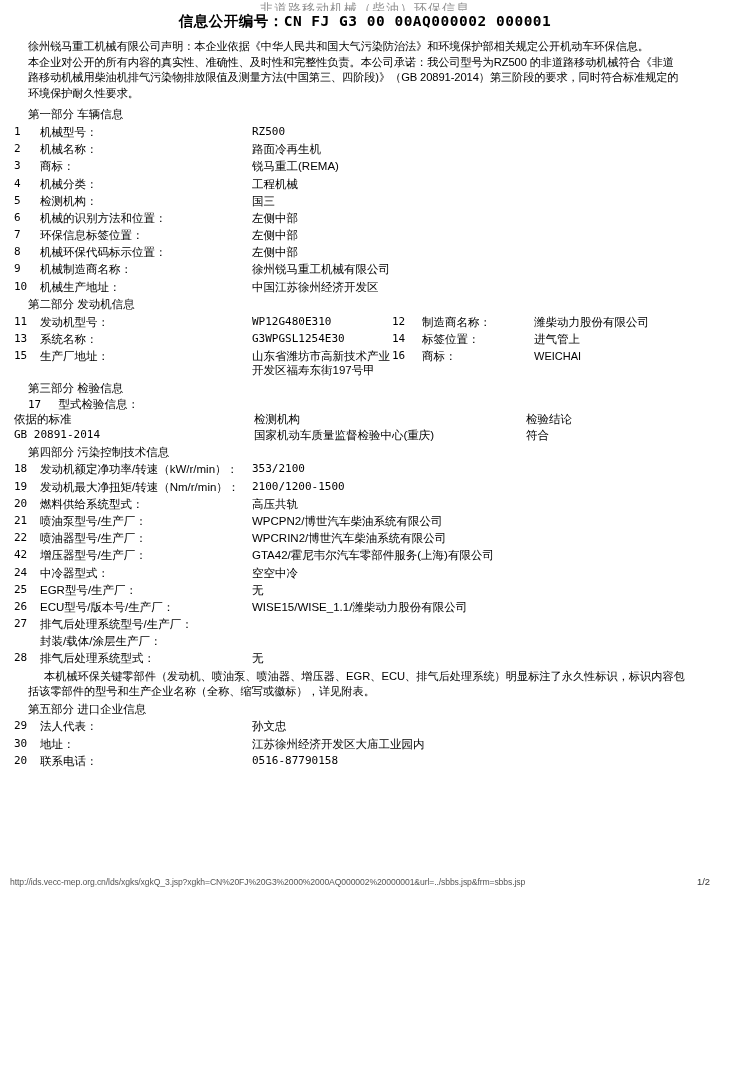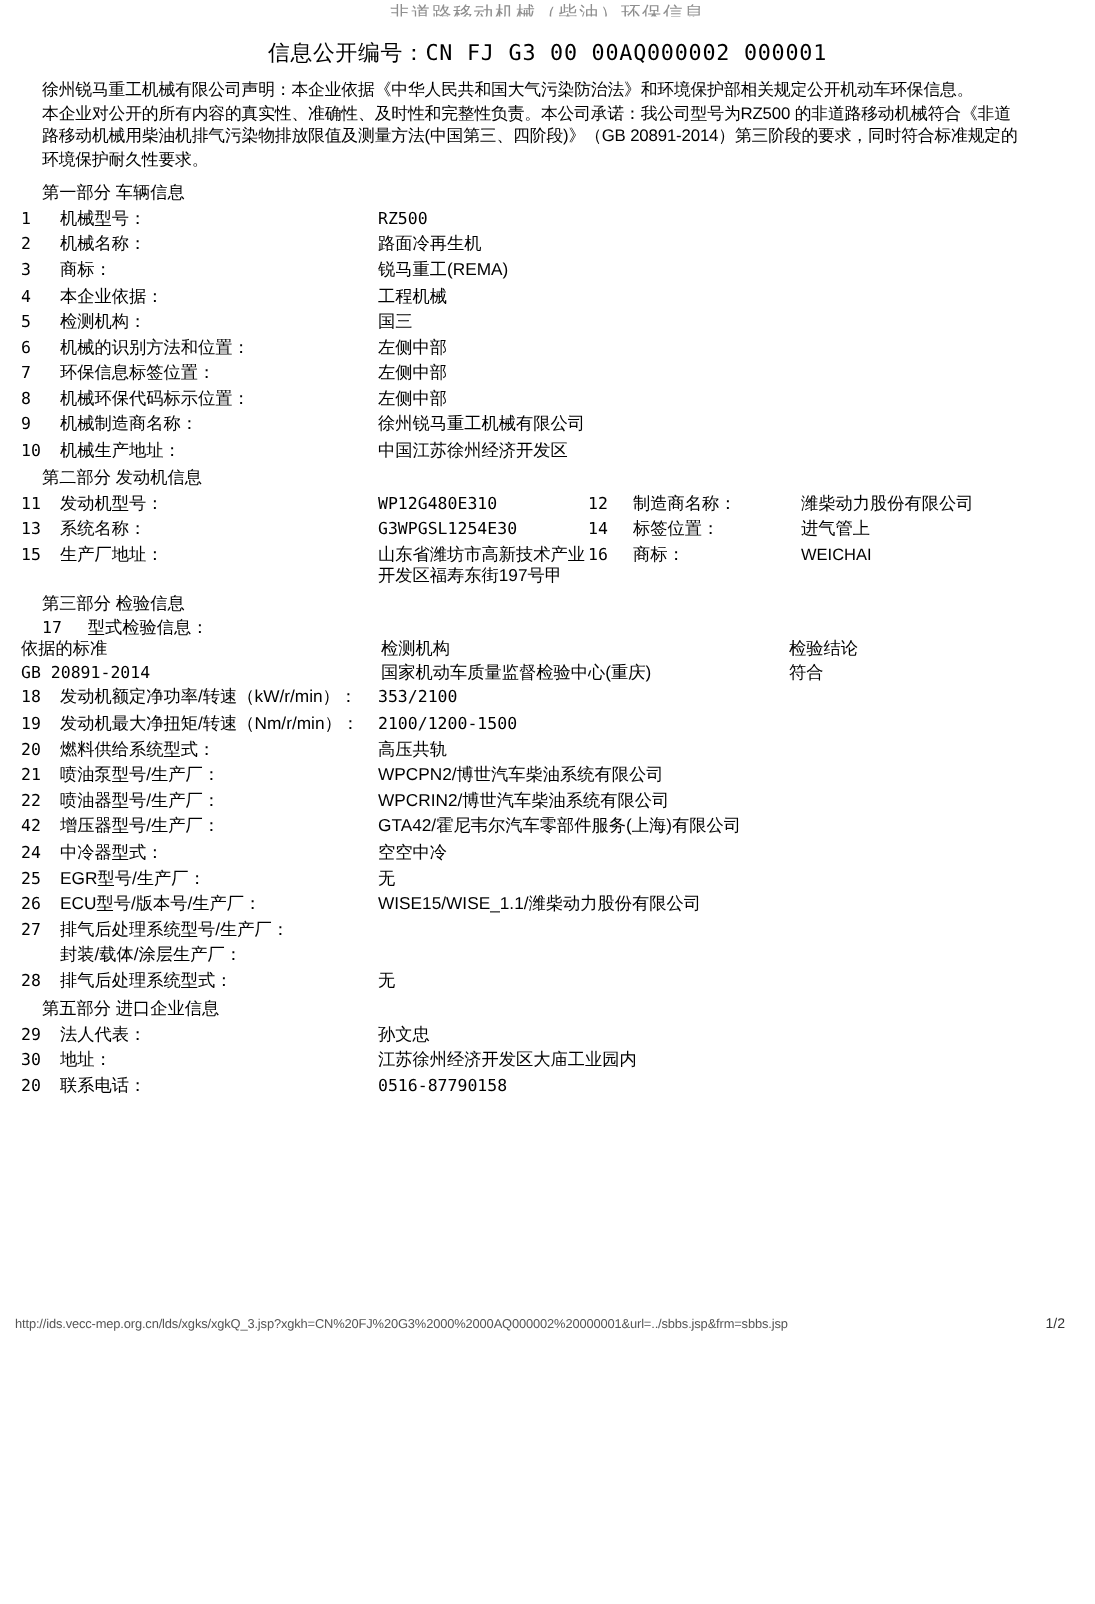--- a/index.html
+++ b/index.html
@@ -36,23 +36,23 @@
     height: 9px;
     overflow: hidden;
     line-height: 13px;
     letter-spacing: 1px;
     margin-top: 2px;
   }
   .pub-no {
     text-align: center;
     font-family: "DejaVu Sans Mono", monospace;
     font-size: 14.5px;
-    font-weight: normal;
+    font-weight: bold;
     letter-spacing: 0.5px;
-    margin-top: 15px;
+    margin-top: 1px;
     margin-bottom: 8px;
   }
   .decl {
     font-size: 11.2px;
     line-height: 15.6px;
     text-align: justify;
     margin: 0 2px 6px 14px;
     letter-spacing: -0.1px;
     white-space: nowrap;
     overflow: hidden;
@@ -182,21 +182,21 @@
         <td class="lbl">机械名称：</td>
         <td class="val">路面冷再生机</td>
       </tr>
       <tr>
         <td class="num">3</td>
         <td class="lbl">商标：</td>
         <td class="val">锐马重工(REMA)</td>
       </tr>
       <tr>
         <td class="num">4</td>
-        <td class="lbl">本企业依据：</td>
+        <td class="lbl">机械分类：</td>
         <td class="val">工程机械</td>
       </tr>
       <tr>
         <td class="num">5</td>
         <td class="lbl">检测机构：</td>
         <td class="val">国三</td>
       </tr>
       <tr>
         <td class="num">6</td>
         <td class="lbl">机械的识别方法和位置：</td>
@@ -272,20 +272,21 @@
         <td class="insp-c3">检验结论</td>
       </tr>
       <tr>
         <td class="insp-c1 mono">GB 20891-2014</td>
         <td class="insp-c2">国家机动车质量监督检验中心(重庆)</td>
         <td class="insp-c3">符合</td>
       </tr>
     </tbody>
       </table>
 
+    <div class="section">第四部分  污染控制技术信息</div>
 
     <table class="rows">
       <tbody>
           <tr>
         <td class="num">18</td>
         <td class="lbl">发动机额定净功率/转速（kW/r/min）：</td>
         <td class="val mono">353/2100</td>
       </tr>
       <tr>
         <td class="num">19</td>
@@ -338,20 +339,24 @@
         <td class="val"></td>
       </tr>
       <tr>
         <td class="num">28</td>
         <td class="lbl">排气后处理系统型式：</td>
         <td class="val">无</td>
       </tr>
     </tbody>
       </table>
 
+    <div class="note">
+      <div style="padding-left:16px">本机械环保关键零部件（发动机、喷油泵、喷油器、增压器、EGR、ECU、排气后处理系统）明显标注了永久性标识，标识内容包</div>
+      <div>括该零部件的型号和生产企业名称（全称、缩写或徽标），详见附表。</div>
+    </div>
 
     <div class="section">第五部分  进口企业信息</div>
 
     <table class="rows">
       <tbody>
           <tr>
         <td class="num">29</td>
         <td class="lbl">法人代表：</td>
         <td class="val">孙文忠</td>
       </tr>

